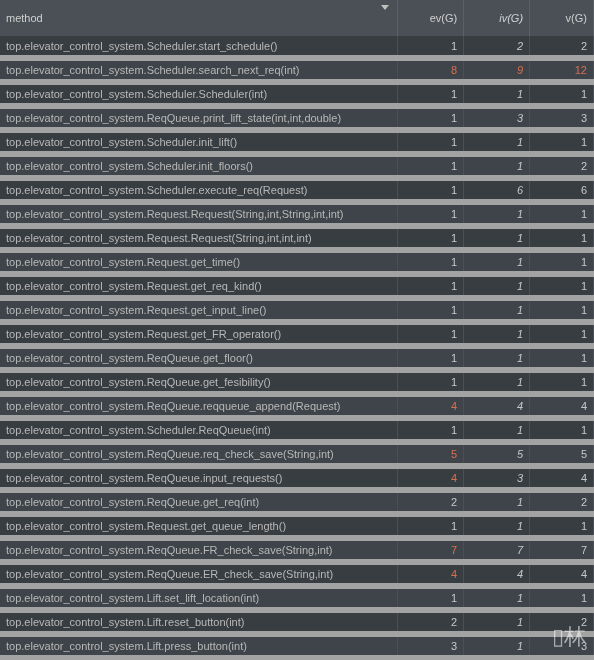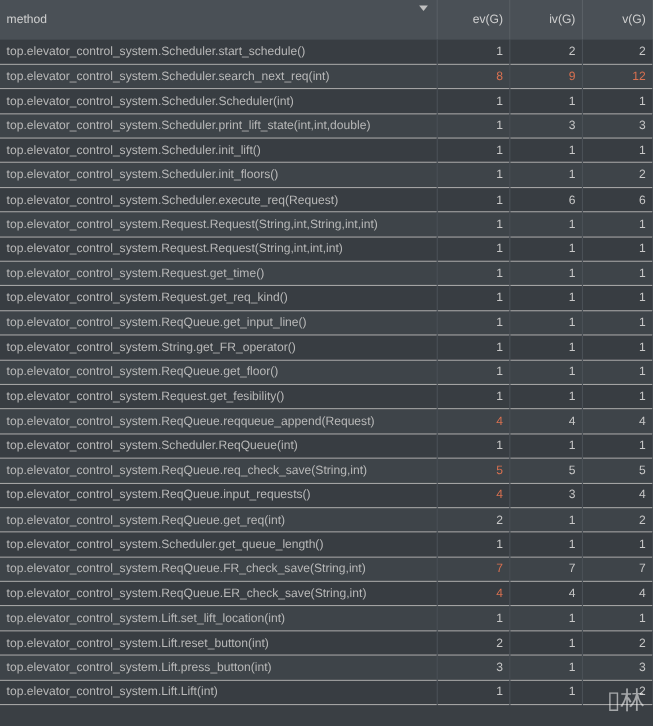--- a/index.html
+++ b/index.html
@@ -40,25 +40,25 @@
       position: absolute;
       right: 8px;
       top: 5px;
       width: 0;
       height: 0;
       border-left: 4px solid transparent;
       border-right: 4px solid transparent;
       border-top: 5px solid #c0c0c0;
     }
     .col-ev { width: 66px; }
-    .col-iv { width: 66px; }
+    .col-iv { width: 66px; font-style: italic; }
     .col-v { width: 64px; }
     .data-row {
       height: 22.4px;
-      border-bottom: 1px solid #a3a3a3;
+      border-bottom: 6px solid #a3a3a3;
     }
     .data-row:nth-child(even) {
       background: #3e4449;
     }
     .data-row:nth-child(odd) {
       background: #383d42;
     }
     .data-cell {
       padding: 3px 6px;
       text-align: right;
@@ -110,21 +110,21 @@
         <td class="data-cell col-iv highlight">9</td>
         <td class="data-cell col-v highlight">12</td>
       </tr>
       <tr class="data-row">
         <td class="data-cell method-cell">top.elevator_control_system.Scheduler.Scheduler(int)</td>
         <td class="data-cell col-ev">1</td>
         <td class="data-cell col-iv">1</td>
         <td class="data-cell col-v">1</td>
       </tr>
       <tr class="data-row">
-        <td class="data-cell method-cell">top.elevator_control_system.Scheduler.print_lift_state(int,int,double)</td>
+        <td class="data-cell method-cell">top.elevator_control_system.ReqQueue.print_lift_state(int,int,double)</td>
         <td class="data-cell col-ev">1</td>
         <td class="data-cell col-iv">3</td>
         <td class="data-cell col-v">3</td>
       </tr>
       <tr class="data-row">
         <td class="data-cell method-cell">top.elevator_control_system.Scheduler.init_lift()</td>
         <td class="data-cell col-ev">1</td>
         <td class="data-cell col-iv">1</td>
         <td class="data-cell col-v">1</td>
       </tr>
@@ -158,39 +158,39 @@
         <td class="data-cell col-iv">1</td>
         <td class="data-cell col-v">1</td>
       </tr>
       <tr class="data-row">
         <td class="data-cell method-cell">top.elevator_control_system.Request.get_req_kind()</td>
         <td class="data-cell col-ev">1</td>
         <td class="data-cell col-iv">1</td>
         <td class="data-cell col-v">1</td>
       </tr>
       <tr class="data-row">
-        <td class="data-cell method-cell">top.elevator_control_system.ReqQueue.get_input_line()</td>
-        <td class="data-cell col-ev">1</td>
-        <td class="data-cell col-iv">1</td>
-        <td class="data-cell col-v">1</td>
-      </tr>
-      <tr class="data-row">
-        <td class="data-cell method-cell">top.elevator_control_system.String.get_FR_operator()</td>
+        <td class="data-cell method-cell">top.elevator_control_system.Request.get_input_line()</td>
+        <td class="data-cell col-ev">1</td>
+        <td class="data-cell col-iv">1</td>
+        <td class="data-cell col-v">1</td>
+      </tr>
+      <tr class="data-row">
+        <td class="data-cell method-cell">top.elevator_control_system.Request.get_FR_operator()</td>
         <td class="data-cell col-ev">1</td>
         <td class="data-cell col-iv">1</td>
         <td class="data-cell col-v">1</td>
       </tr>
       <tr class="data-row">
         <td class="data-cell method-cell">top.elevator_control_system.ReqQueue.get_floor()</td>
         <td class="data-cell col-ev">1</td>
         <td class="data-cell col-iv">1</td>
         <td class="data-cell col-v">1</td>
       </tr>
       <tr class="data-row">
-        <td class="data-cell method-cell">top.elevator_control_system.Request.get_fesibility()</td>
+        <td class="data-cell method-cell">top.elevator_control_system.ReqQueue.get_fesibility()</td>
         <td class="data-cell col-ev">1</td>
         <td class="data-cell col-iv">1</td>
         <td class="data-cell col-v">1</td>
       </tr>
       <tr class="data-row">
         <td class="data-cell method-cell">top.elevator_control_system.ReqQueue.reqqueue_append(Request)</td>
         <td class="data-cell col-ev highlight">4</td>
         <td class="data-cell col-iv">4</td>
         <td class="data-cell col-v">4</td>
       </tr>
@@ -212,21 +212,21 @@
         <td class="data-cell col-iv">3</td>
         <td class="data-cell col-v">4</td>
       </tr>
       <tr class="data-row">
         <td class="data-cell method-cell">top.elevator_control_system.ReqQueue.get_req(int)</td>
         <td class="data-cell col-ev">2</td>
         <td class="data-cell col-iv">1</td>
         <td class="data-cell col-v">2</td>
       </tr>
       <tr class="data-row">
-        <td class="data-cell method-cell">top.elevator_control_system.Scheduler.get_queue_length()</td>
+        <td class="data-cell method-cell">top.elevator_control_system.Request.get_queue_length()</td>
         <td class="data-cell col-ev">1</td>
         <td class="data-cell col-iv">1</td>
         <td class="data-cell col-v">1</td>
       </tr>
       <tr class="data-row">
         <td class="data-cell method-cell">top.elevator_control_system.ReqQueue.FR_check_save(String,int)</td>
         <td class="data-cell col-ev highlight">7</td>
         <td class="data-cell col-iv">7</td>
         <td class="data-cell col-v">7</td>
       </tr>

